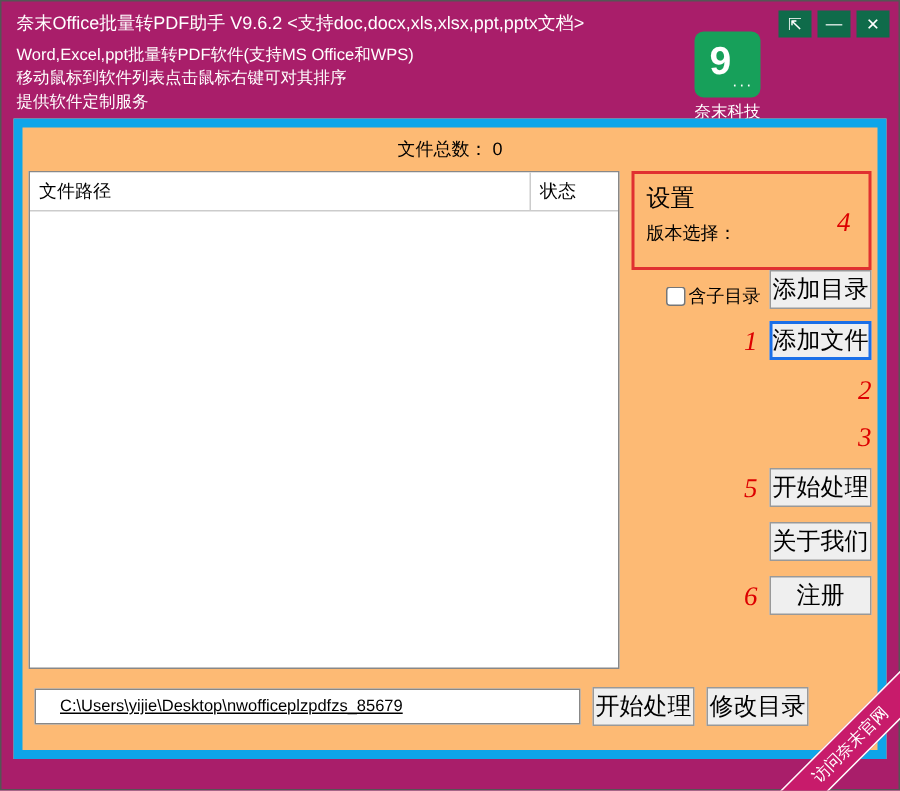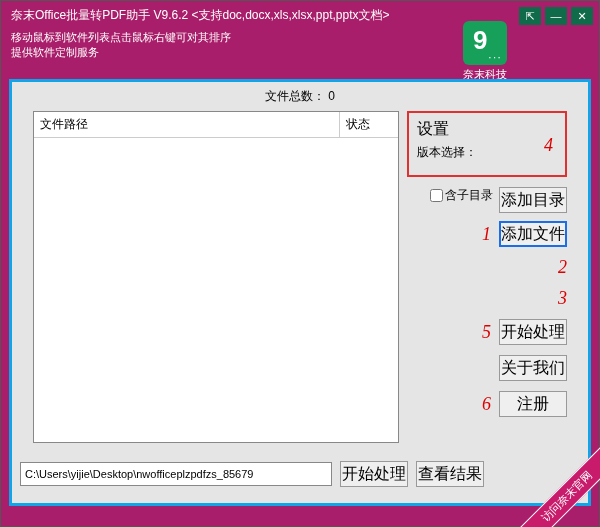--- a/index.html
+++ b/index.html
@@ -8,54 +8,55 @@
 .titlebar { height: 72px; position: relative; color: #fff; padding: 6px 10px; }
 .title-main { font-size: 12px; }
 .subtitle { font-size: 11px; margin-top: 6px; line-height: 1.4; }
 .brand-box { position: absolute; right: 86px; top: 20px; width: 56px; text-align: center; }
 .brand-logo { width: 44px; height: 44px; background: #17a05a; border-radius: 6px; margin: 0 auto; position: relative; }
 .brand-logo::before { content: "9"; position: absolute; left: 10px; top: 4px; font-size: 26px; font-weight: bold; color: #fff; }
 .brand-logo::after { content: "···"; position: absolute; right: 5px; bottom: 2px; color: #fff; font-size: 11px; letter-spacing: 1px; }
 .brand-text { color: #fff; font-size: 11px; margin-top: 2px; }
 .win-controls { position: absolute; right: 6px; top: 6px; display: flex; gap: 4px; }
 .win-btn { width: 22px; height: 18px; background: #0f6b4a; color: #fff; font-size: 11px; display: flex; align-items: center; justify-content: center; cursor: pointer; }
-.content { position: absolute; left: 8px; right: 8px; top: 78px; bottom: 20px; background: #e5e5e5; border: 3px solid #0ea5e9; }
+.content { position: absolute; left: 8px; right: 8px; top: 78px; bottom: 20px; background: #fdba74; border: 6px solid #0ea5e9; }
 .count-row { text-align: center; font-size: 12px; padding: 6px 0; }
-.main-area { display: flex; padding: 0 21px; gap: 8px; border-radius: 23px; }
+.main-area { display: flex; padding: 0 4px; gap: 8px; border-radius: 23px; }
 .table-wrap { flex: 1; border: 1px solid #888; height: 332px; background: #fff; }
 .thead { display: flex; background: #fff; border-bottom: 1px solid #ccc; font-size: 12px; }
 .th { padding: 4px 6px; }
 .th-path { flex: 1; border-right: 1px solid #ccc; }
 .th-status { width: 58px; }
 .side { width: 160px; }
 .settings-group { border: 2px solid #e03030; padding: 6px 8px 10px; position: relative; }
 .settings-title { font-size: 16px; margin-bottom: 4px; }
 .version-label { font-size: 12px; margin-bottom: 4px; }
 .radio-row { display: flex; gap: 10px; font-size: 12px; }
 .radio-row label { display: flex; align-items: center; gap: 2px; }
 .annot-4 { position: absolute; right: 12px; top: 22px; color: #d00; font-style: italic; font-family: "Times New Roman", serif; font-size: 18px; }
-.chk-row { margin-top: 10px; display: flex; align-items: flex-start; justify-content: flex-end; gap: 6px; }
+.chk-row { display: flex; align-items: flex-end; justify-content: flex-end; gap: 6px; }
 .chk-row label { font-size: 12px; display: flex; align-items: center; gap: 2px; }
 .btn { width: 68px; height: 26px; font-size: 16px; background: #efefef; border: 1px solid #999; cursor: pointer; }
 .btn-list { margin-top: 8px; display: flex; flex-direction: column; align-items: flex-end; gap: 10px; }
 .btn-row { display: flex; align-items: center; gap: 8px; }
 .annot { color: #d00; font-style: italic; font-family: "Times New Roman", serif; font-size: 18px; width: 16px; text-align: right; }
 .btn-highlight { border: 2px solid #1a6fe8; }
 .bottom-row { display: flex; align-items: center; gap: 8px; padding: 8px; position: absolute; left: 0; bottom: 8px; }
-.path-input { width: 312px; height: 24px; font-size: 11px; padding: 2px 4px; border: 1px solid #888; }
+.path-input { width: 364px; height: 24px; font-size: 11px; padding: 2px 16px; border: 1px solid #888; text-decoration: underline; }
 .corner-ribbon { position: absolute; right: -28px; bottom: 18px; width: 120px; background: #c81b6b; color: #fff; font-size: 11px; text-align: center; transform: rotate(-45deg); padding: 3px 0; border: 1px solid #fff; }
 input[type=radio],input[type=checkbox]{ margin:0; }
 </style>
 </head>
 <body>
 
 <div class="window">
   <div class="titlebar">
     <div class="title-main">奈末Office批量转PDF助手   V9.6.2  &lt;支持doc,docx,xls,xlsx,ppt,pptx文档&gt;</div>
     <div class="subtitle">
+      <div>Word,Excel,ppt批量转PDF软件(支持MS Office和WPS)</div>
       <div>移动鼠标到软件列表点击鼠标右键可对其排序</div>
       <div>提供软件定制服务</div>
     </div>
     <div class="brand-box">
       <div class="brand-logo"></div>
       <div class="brand-text">奈末科技</div>
     </div>
     <div class="win-controls">
       <div class="win-btn">⇱</div>
       <div class="win-btn">—</div>
@@ -115,18 +116,18 @@
               <span class="annot">6</span>
               <button class="btn">注册</button>
             </div>
         </div>
       </div>
     </div>
 
     <div class="bottom-row">
       <input class="path-input" value="C:\Users\yijie\Desktop\nwofficeplzpdfzs_85679" style="">
       <button class="btn">开始处理</button>
-      <button class="btn">查看结果</button>
+      <button class="btn">修改目录</button>
     </div>
   </div>
 
   <div class="corner-ribbon">访问奈末官网</div>
 </div>
 
 </body></html>

